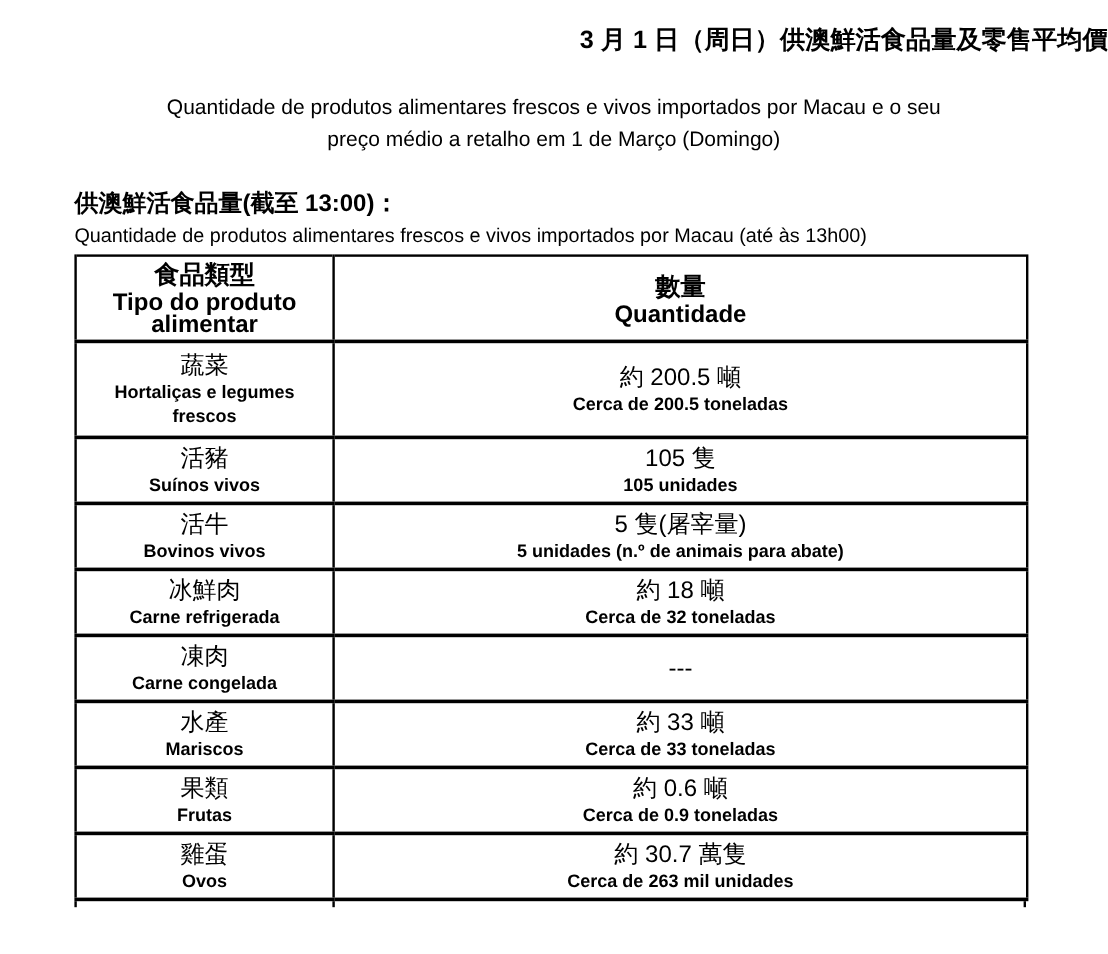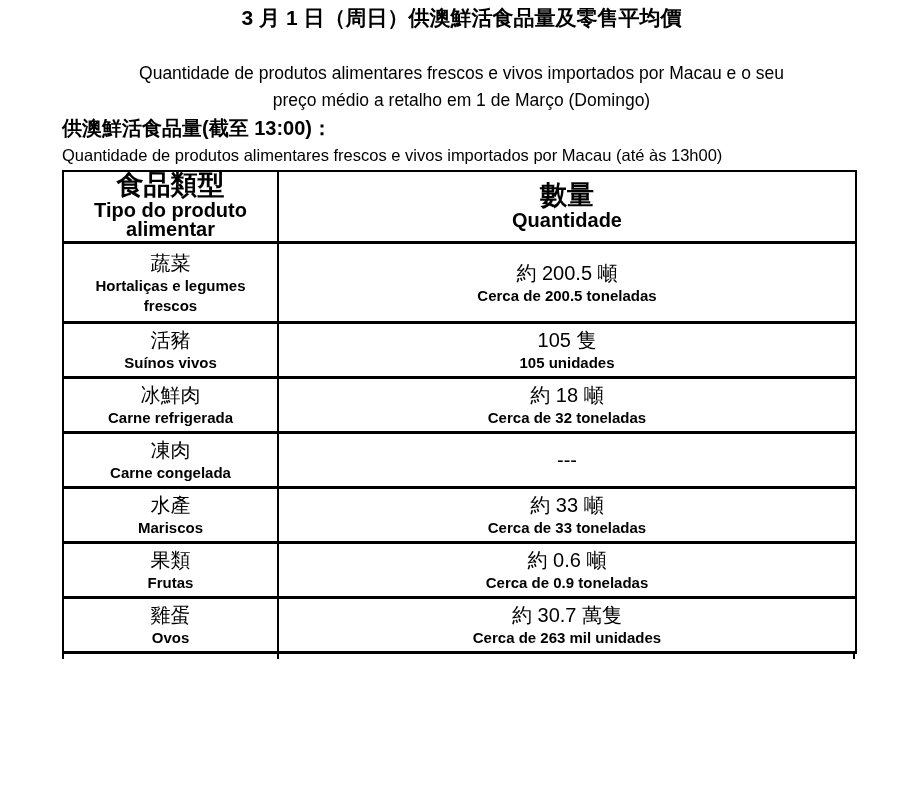--- a/index.html
+++ b/index.html
@@ -10,39 +10,40 @@
     font-family: "Liberation Sans", "DejaVu Sans", sans-serif;
     color: #000000;
     overflow: hidden;
   }
   .page {
     width: 923px;
     height: 795px;
     position: relative;
   }
   .doc-title {
-    margin-top: 4px;
-    text-align: center;
+    margin-top: 20px;
+    text-align: right;
     font-size: 21px;
     font-weight: bold;
     line-height: 28px;
   }
   .doc-subtitle {
     margin: 28px auto 0 auto;
     width: 790px;
     text-align: center;
     font-size: 17.5px;
     line-height: 27px;
     font-weight: normal;
   }
   .section {
     margin-left: 62px;
     margin-right: 68px;
   }
   .section-heading {
+    margin-top: 26px;
     font-size: 20px;
     font-weight: bold;
     line-height: 28px;
   }
   .section-subheading {
     margin-top: 2px;
     font-size: 16.5px;
     line-height: 23px;
     margin-bottom: 3px;
   }
@@ -60,24 +61,23 @@
     border-bottom: 3px solid #000;
     text-align: center;
     vertical-align: middle;
     padding: 2px 4px;
     background: #ffffff;
   }
   tr.header-row { height: 51px; }
   tr.data-row { height: 55px; }
   tr.data-row.tall { height: 80px; }
   .hdr-zh {
-    font-size: 27px;
+    font-size: 21px;
     font-weight: bold;
     line-height: 27px;
-    font-family: Liberation Mono, monospace;
   }
   .hdr-pt {
     font-size: 20px;
     font-weight: bold;
     line-height: 19px;
   }
   .cell-zh {
     font-size: 20px;
     font-weight: normal;
     line-height: 26px;
@@ -152,20 +152,30 @@
           <td>
             <div class="cell-zh">活豬</div>
             <div class="cell-pt">Suínos vivos</div>
           </td>
           <td>
             <div class="cell-zh">105 隻</div>
             <div class="cell-pt">105 unidades</div>
           </td>
         </tr>
 
+        <tr class="data-row">
+          <td>
+            <div class="cell-zh">活牛</div>
+            <div class="cell-pt">Bovinos vivos</div>
+          </td>
+          <td>
+            <div class="cell-zh">5 隻(屠宰量)</div>
+            <div class="cell-pt">5 unidades (n.º de animais para abate)</div>
+          </td>
+        </tr>
 
         <tr class="data-row">
           <td>
             <div class="cell-zh">冰鮮肉</div>
             <div class="cell-pt">Carne refrigerada</div>
           </td>
           <td>
             <div class="cell-zh">約 18 噸</div>
             <div class="cell-pt">Cerca de 32 toneladas</div>
           </td>

